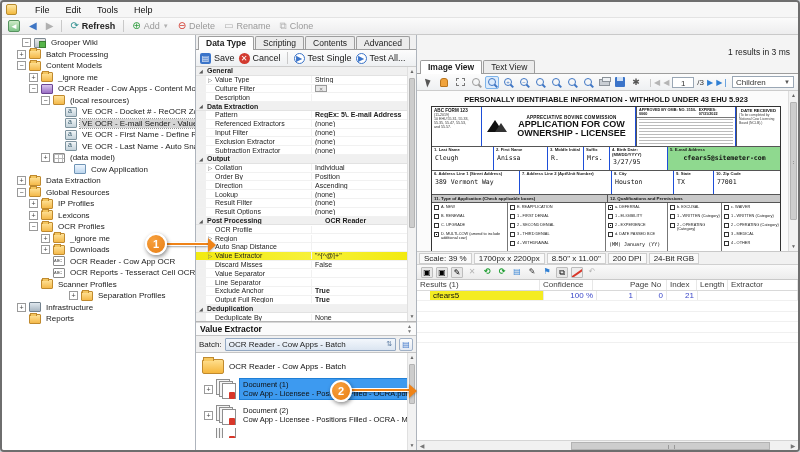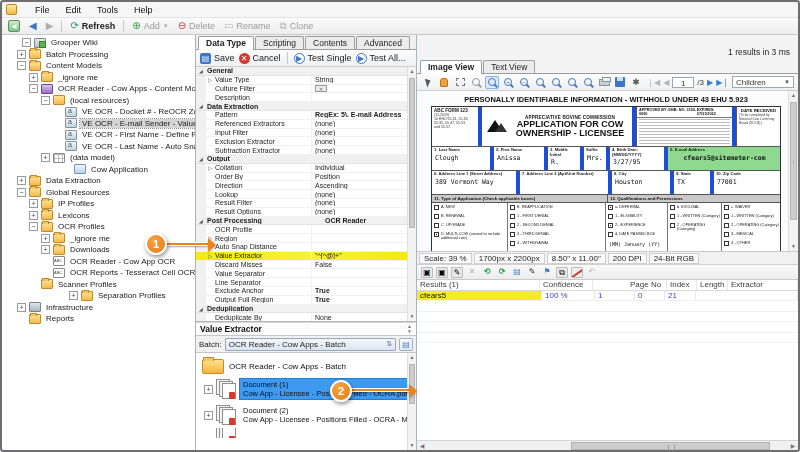--- a/index.html
+++ b/index.html
@@ -129,34 +129,34 @@
   .t2.grn{color:#1e9e31;font-weight:bold;}
   .t2.blu{color:#2f7fd3;}
   .t2.drk{color:#333;}
   .t2.red{background:#eee;border:1px solid #bbb;position:relative;overflow:hidden;}
   .t2.red::after{content:"";position:absolute;left:-2px;top:4px;width:16px;height:2px;background:#d8372a;transform:rotate(-35deg);}
   .t2.gry{color:#b5b5b5;}
   #results{flex:1;background:#fff;position:relative;overflow:hidden;}
   .rrow{display:flex;height:10.5px;border-bottom:1px solid #f0f0f0;font-size:8px;color:#1a1a1a;align-items:center;}
   .rrow.hdr{color:#444;border-bottom:1px solid #d9d9d9;}
   .rcell{padding:0 3px;border-right:1px solid #e7e7e7;overflow:hidden;white-space:nowrap;height:100%;line-height:10px;}
-  .rcell.num{color:#3a46c8;}
+  .rcell.num{text-align:right;color:#3a46c8;}
   .rrow.hdr .rcell{color:#3c3c3c;text-align:left;}
   .rcell.hlv{background:#f4ec22;color:#111;}
   #hscroll{height:10px;background:#f1f1f1;border-top:1px solid #d5d5d5;display:flex;align-items:center;}
   #hscroll .ar{width:10px;font-size:6px;color:#777;text-align:center;}
   #hscroll .tr{flex:1;position:relative;height:8px;}
   #hscroll .th{position:absolute;left:0;top:0;height:8px;width:55%;background:#cdcdcd;border:1px solid #b3b3b3;}
   #hscroll .th i{position:absolute;left:50%;top:2px;width:7px;height:4px;border-left:1px solid #999;border-right:1px solid #999;margin-left:-3px;}
 
   
   #doc-banner{font-size:7.5px;font-weight:bold;text-align:center;color:#111;padding:2px 0 2px 0;}
   #form{border:1px solid #333;background:#fff;color:#111;}
   .fr{display:flex;border-bottom:1px solid #555;}
-  .fc{border-right:4px solid #1d4ed8;overflow:hidden;position:relative;}
+  .fc{border-right:1px solid #1d4ed8;overflow:hidden;position:relative;}
   .fc:last-child{border-right:none;}
   .flab{font-size:4.2px;font-weight:bold;color:#222;padding:1px 1px 0 2px;line-height:4.6px;}
   .fval{font-family:"DejaVu Sans Mono",monospace;font-size:6.5px;padding:2px 2px 2px 3px;line-height:7px;white-space:nowrap;}
   .fc.green{background:#8fd98f;}
   .fc.green .fval{text-align:center;font-weight:bold;}
   #hdr-left{width:50px;}
   #hdr-left .t{font-size:4.6px;font-weight:bold;padding:1px 2px 0;}
   #hdr-left .s{font-size:3.6px;color:#333;padding:0 2px;line-height:4px;}
   #hdr-mid{flex:1;display:flex;align-items:center;gap:4px;padding:2px 3px;}
   #logo{width:22px;height:18px;flex:none;position:relative;}
@@ -900,21 +900,21 @@
       <div id="results">
           <div class="rrow hdr">
             <span class="rcell" style="width: 123px;">Results (1)</span>
             <span class="rcell" style="width: 53px;">Confidence</span>
             <span class="rcell" style="width: 40px; margin-left: 34px;">Page No</span>
             <span class="rcell" style="width: 30px;">Index</span>
             <span class="rcell" style="width: 31px;">Length</span>
             <span class="rcell" style="width: 92px; flex: 1 1 0%;">Extractor</span>
           </div>
           <div class="rrow">
-            <span class="rcell hlv" style="width: 125px;">cfears5</span>
+            <span class="rcell hlv" style="width: 114px; margin-left: 13px;">cfears5</span>
             <span class="rcell num" style="width: 53px;">100 %</span>
             <span class="rcell num" style="width: 40px;">1</span>
             <span class="rcell num" style="width: 30px;">0</span>
             <span class="rcell num" style="width: 31px;">21</span>
             <span class="rcell" style="width: 92px; flex: 1 1 0%;"></span>
           </div>
           <div class="rrow"></div>
           <div class="rrow"></div>
           <div class="rrow"></div>
           <div class="rrow"></div>

